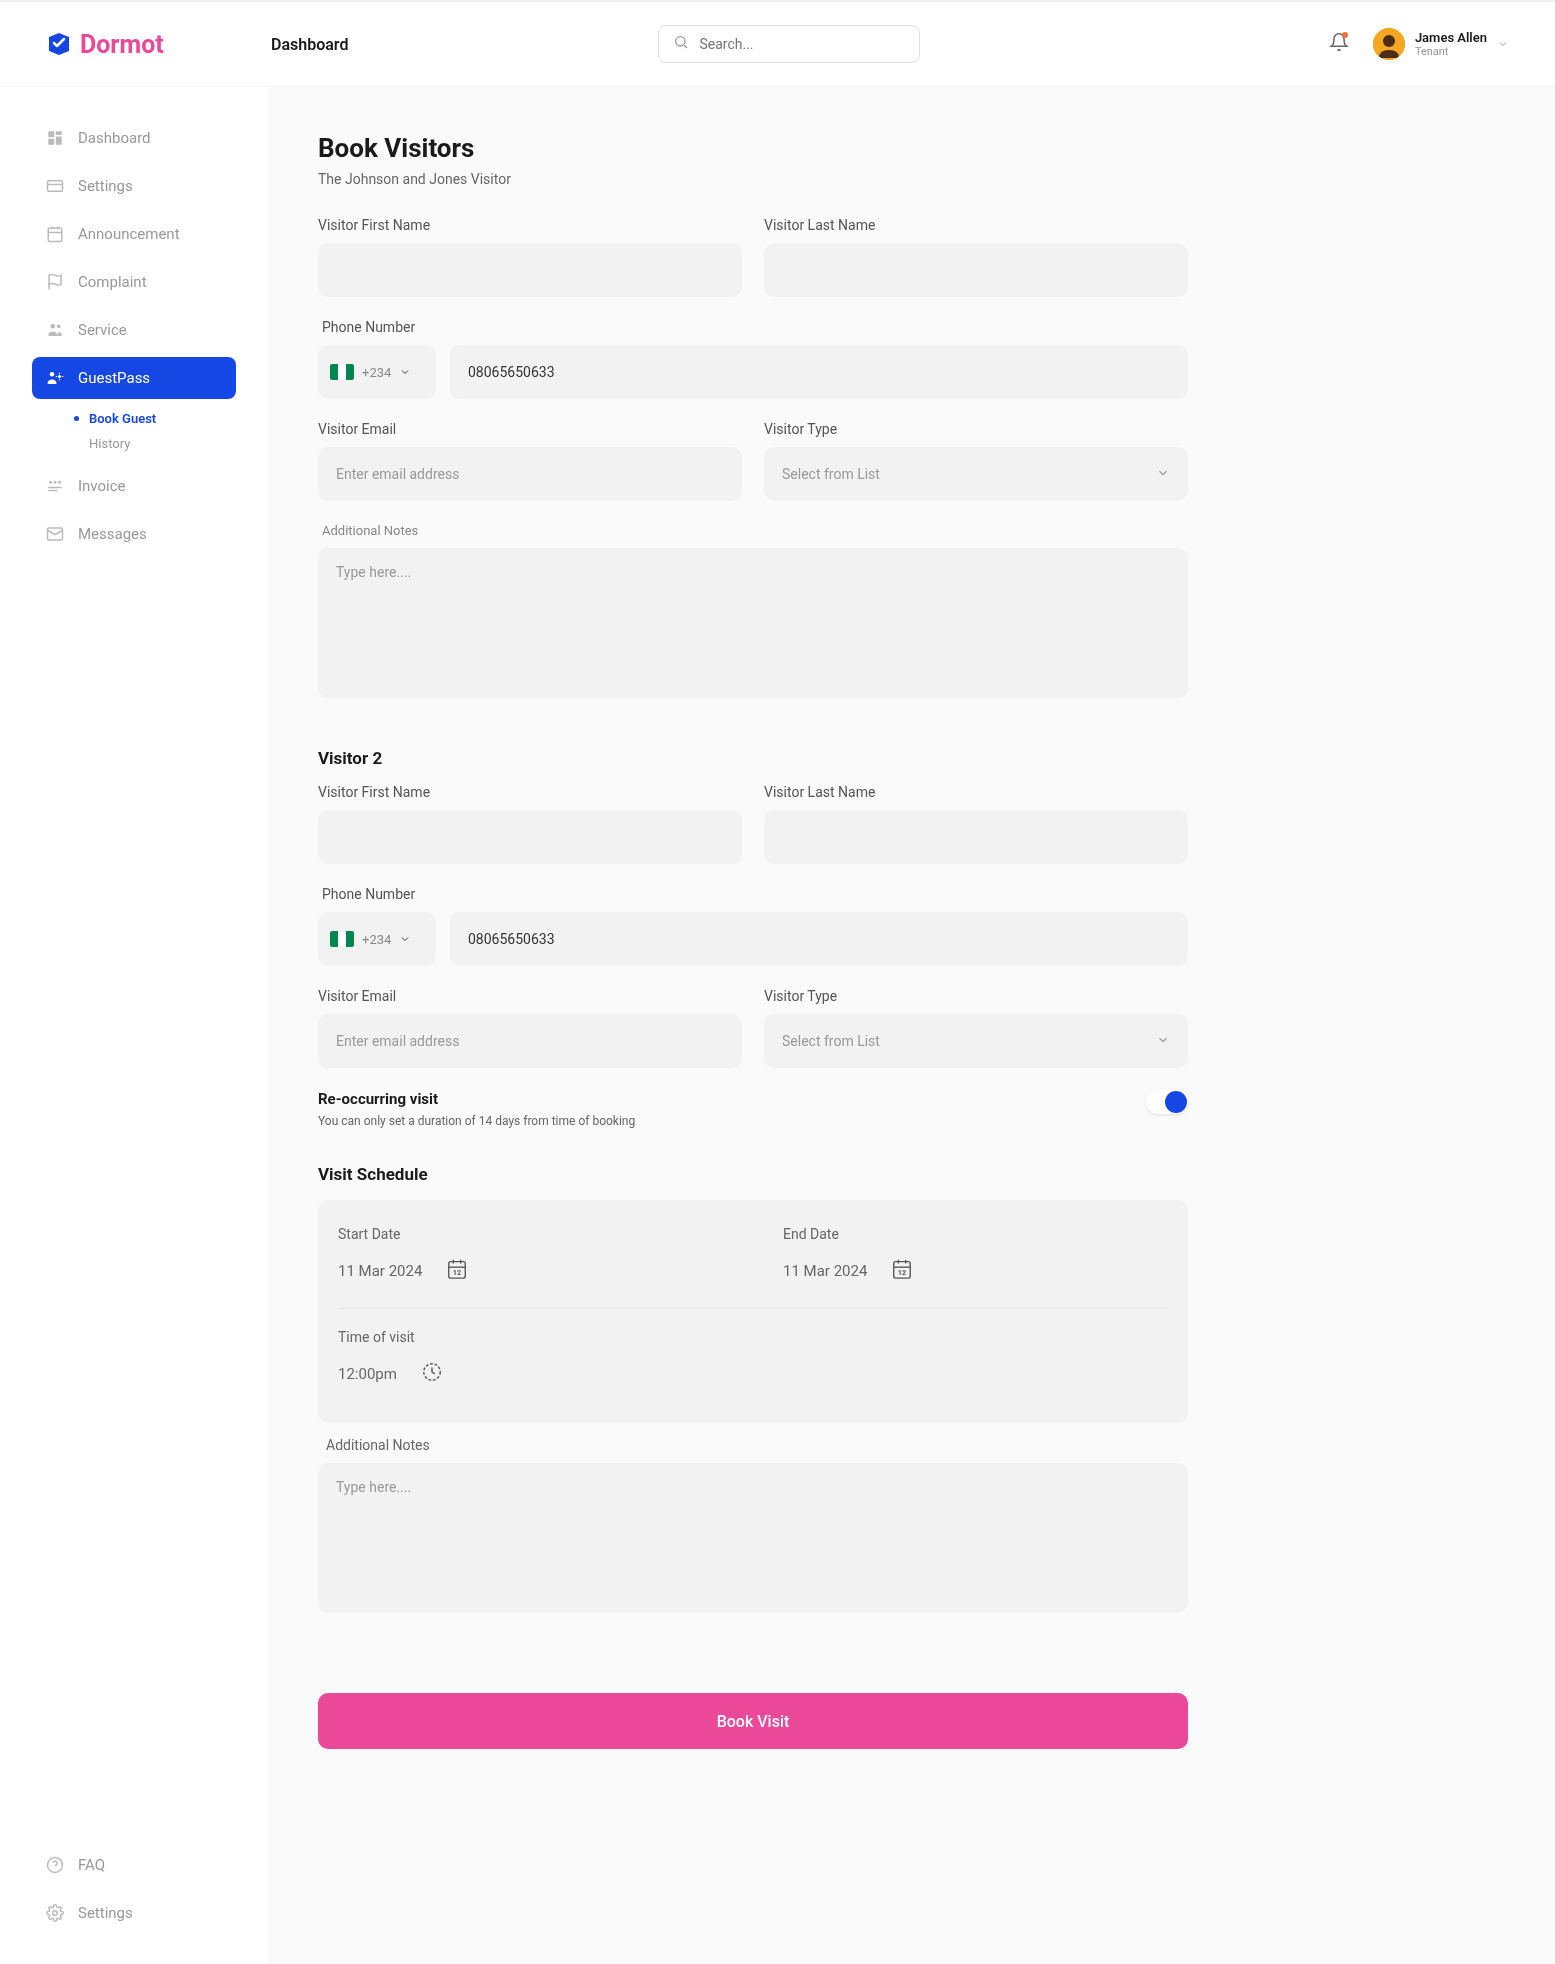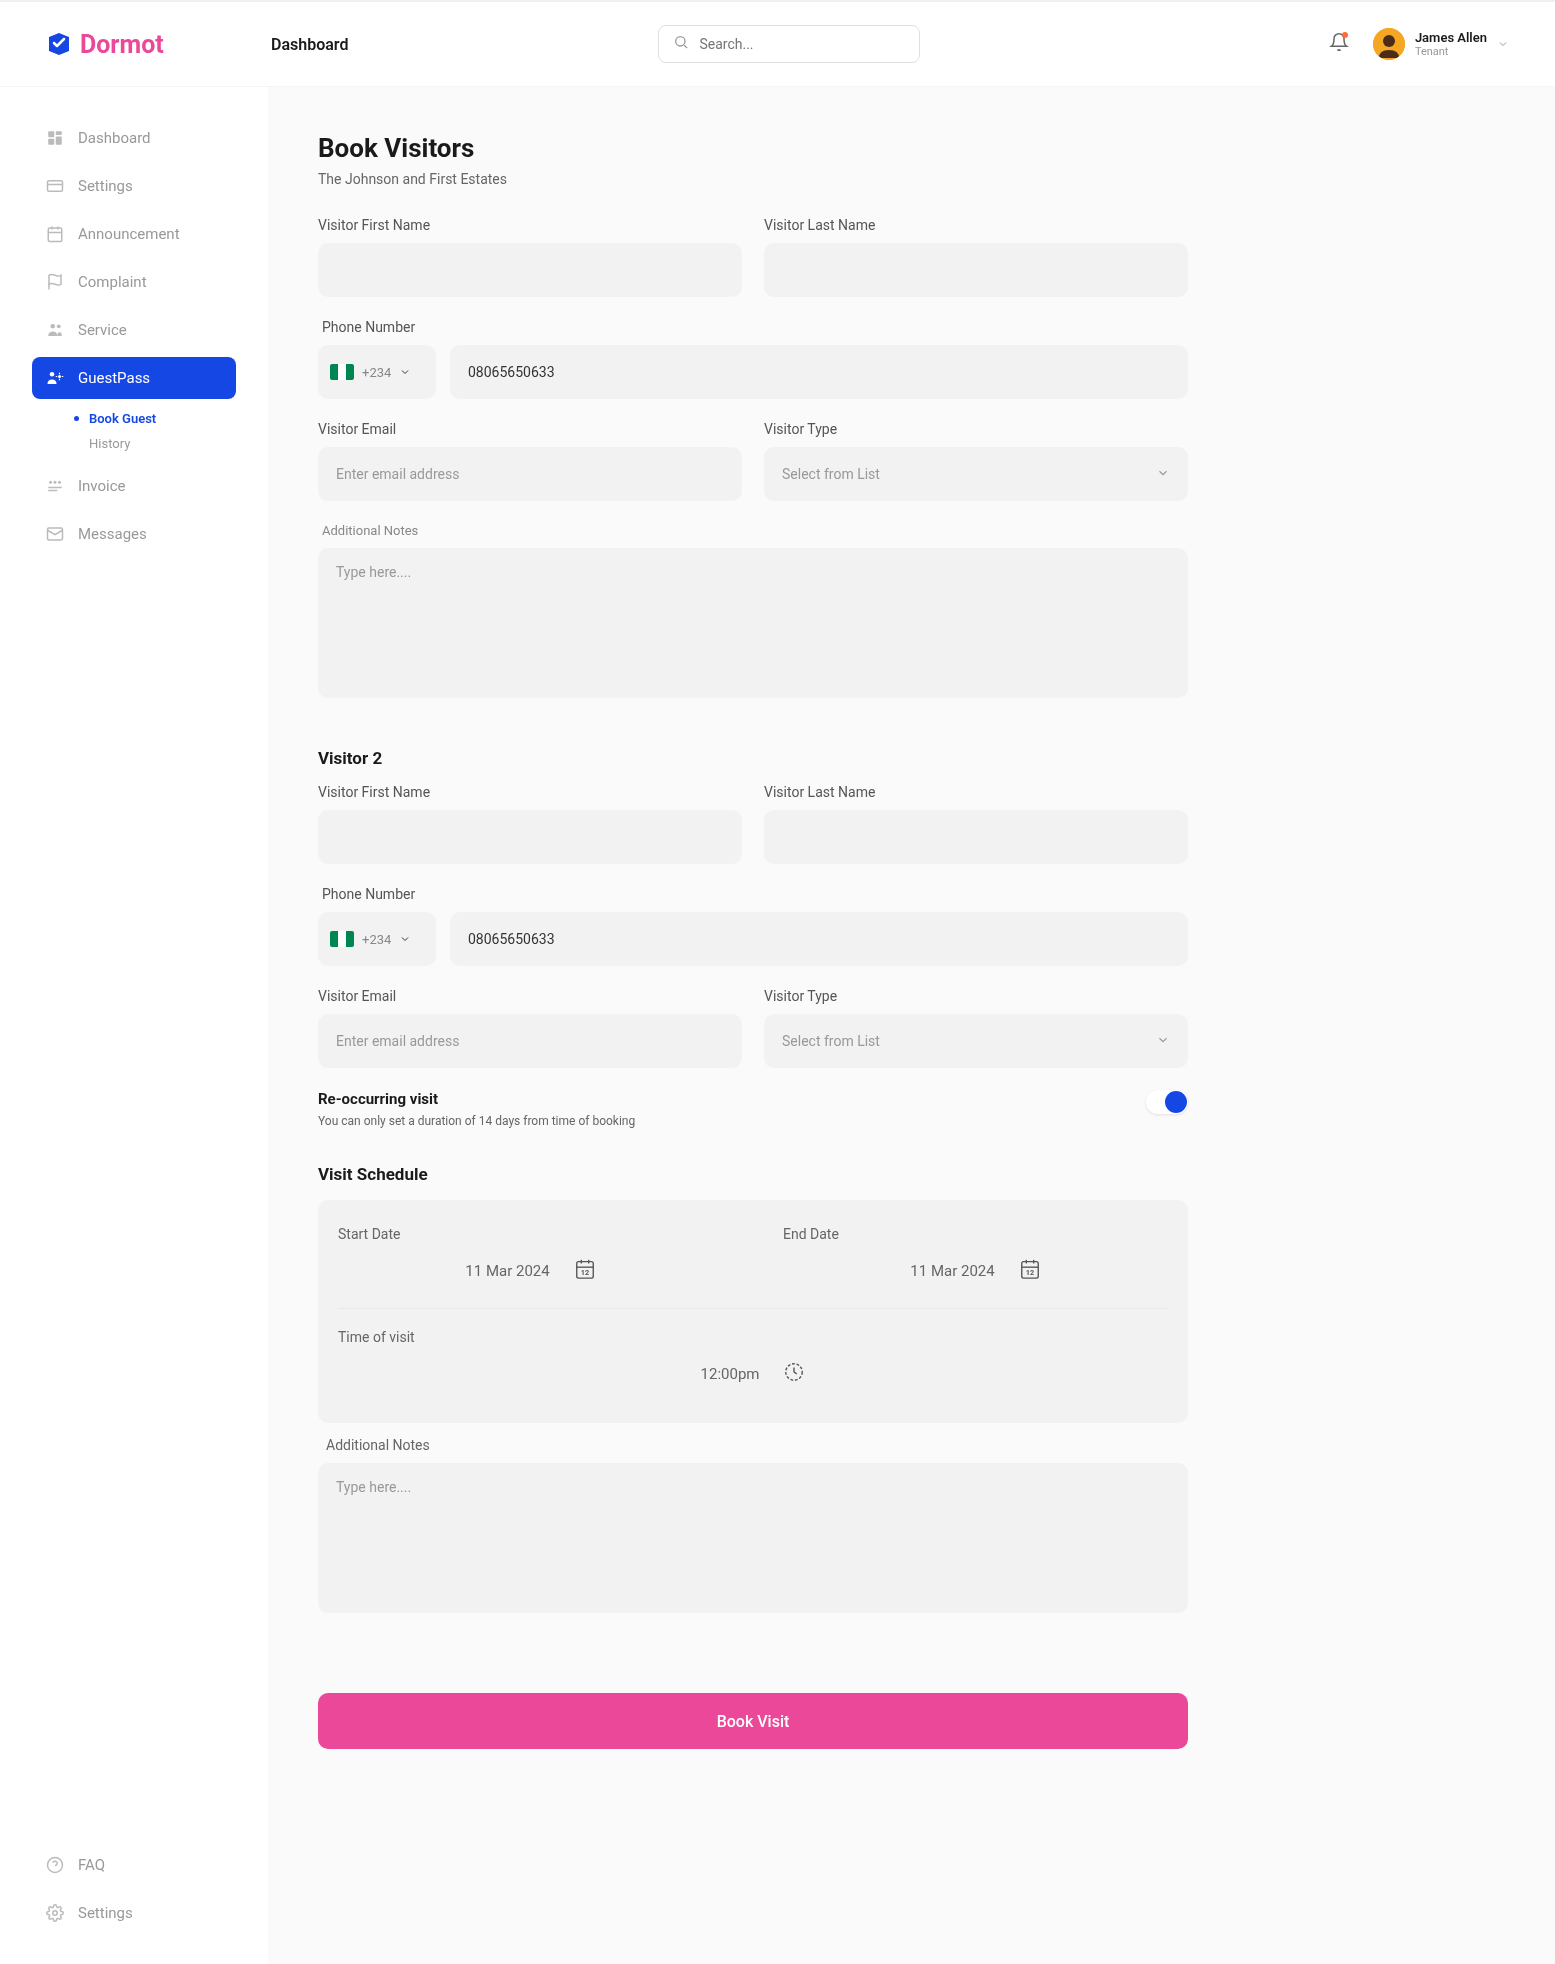--- a/index.html
+++ b/index.html
@@ -429,21 +429,21 @@
 
     .schedule-label {
       font-size: 14px;
       color: #666;
       margin-bottom: 16px;
       display: block;
     }
 
     .schedule-value-row {
       display: flex;
-      justify-content: center;
+      justify-content: flex-start;
       align-items: center;
       gap: 24px;
     }
 
     .schedule-value {
       font-size: 15px;
       color: #666;
     }
 
     .schedule-divider {
@@ -654,21 +654,21 @@
           </span>
           <span>Settings</span>
         </li>
       </ul>
     </div>
   </aside>
 
   <main class="main">
     <div class="content">
       <h1 class="page-title">Book Visitors</h1>
-      <p class="page-subtitle">The Johnson and First Estates</p>
+      <p class="page-subtitle">The Johnson and Jones Visitor</p>
 
       
       <div class="form-row">
         <div class="form-group">
           <label class="form-label">Visitor First Name</label>
           <input class="form-input" style="">
         </div>
         <div class="form-group">
           <label class="form-label">Visitor Last Name</label>
           <input class="form-input" style="">

